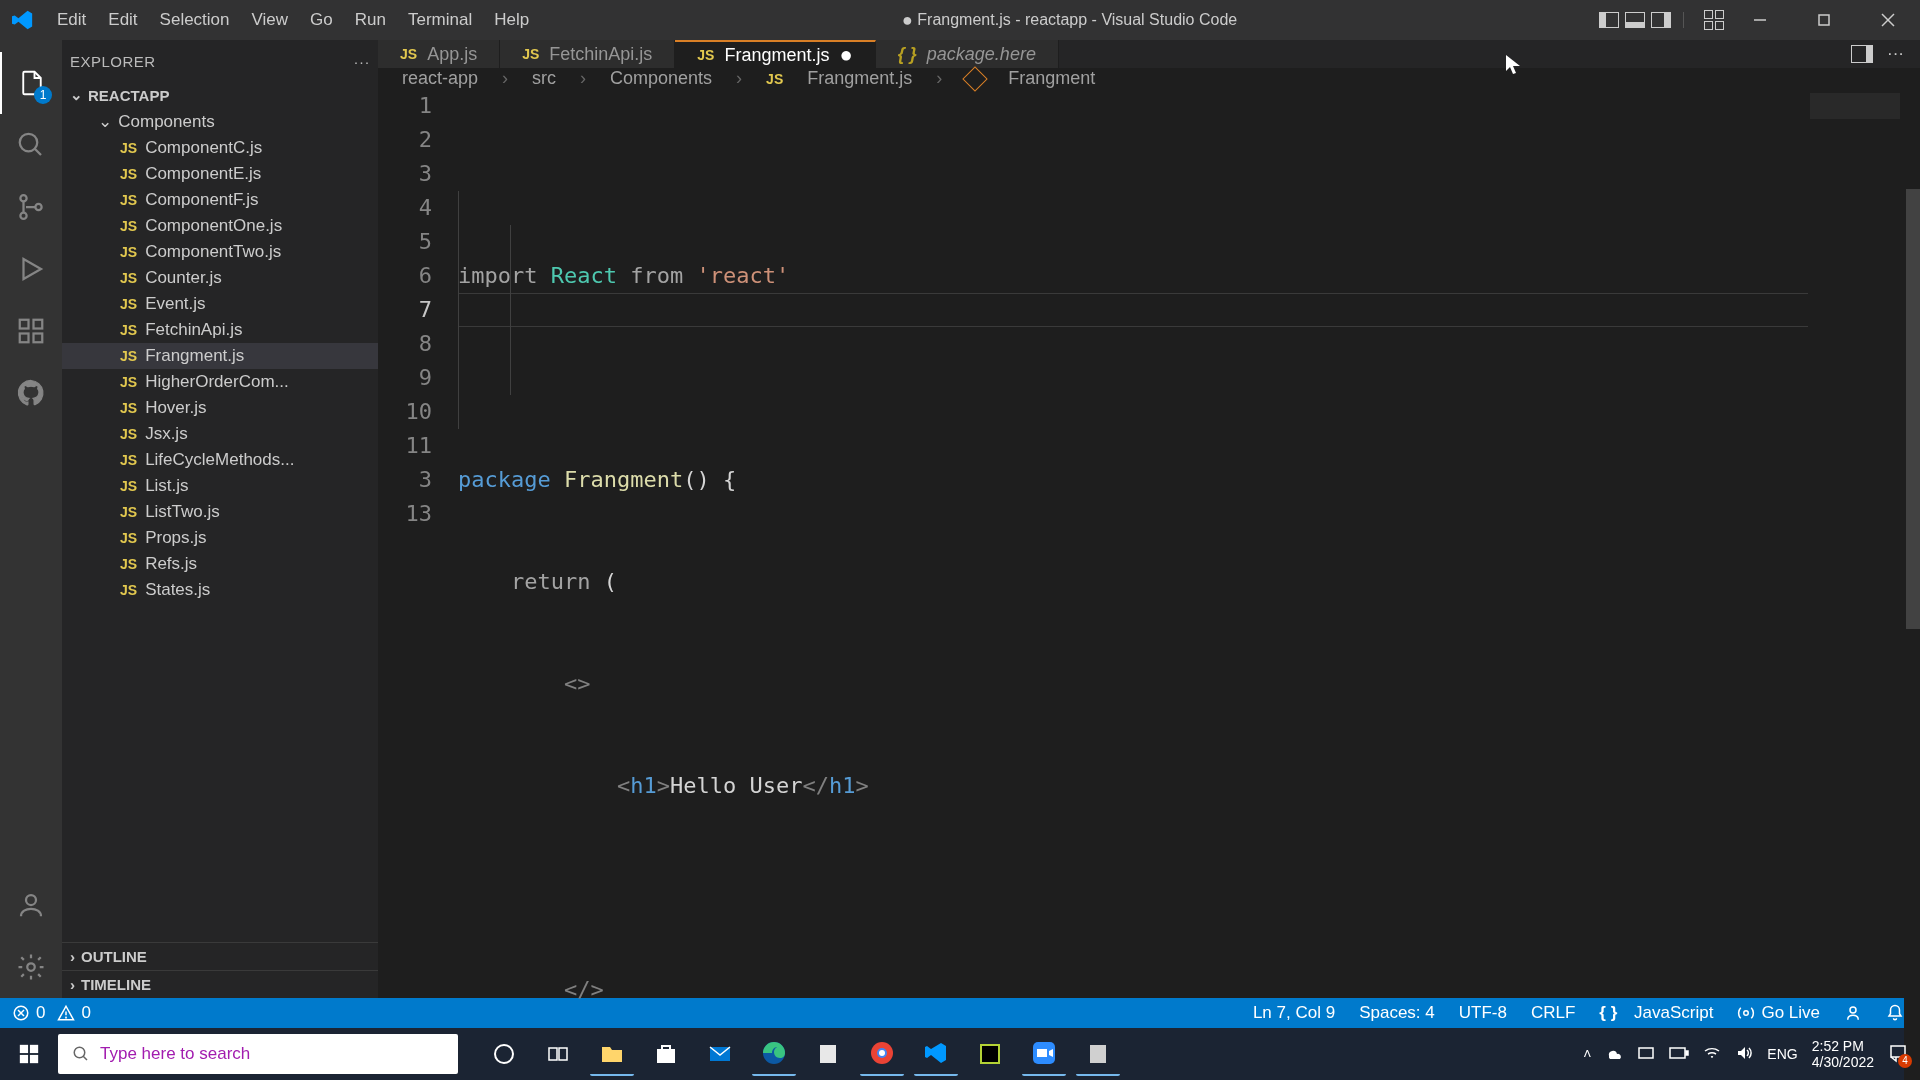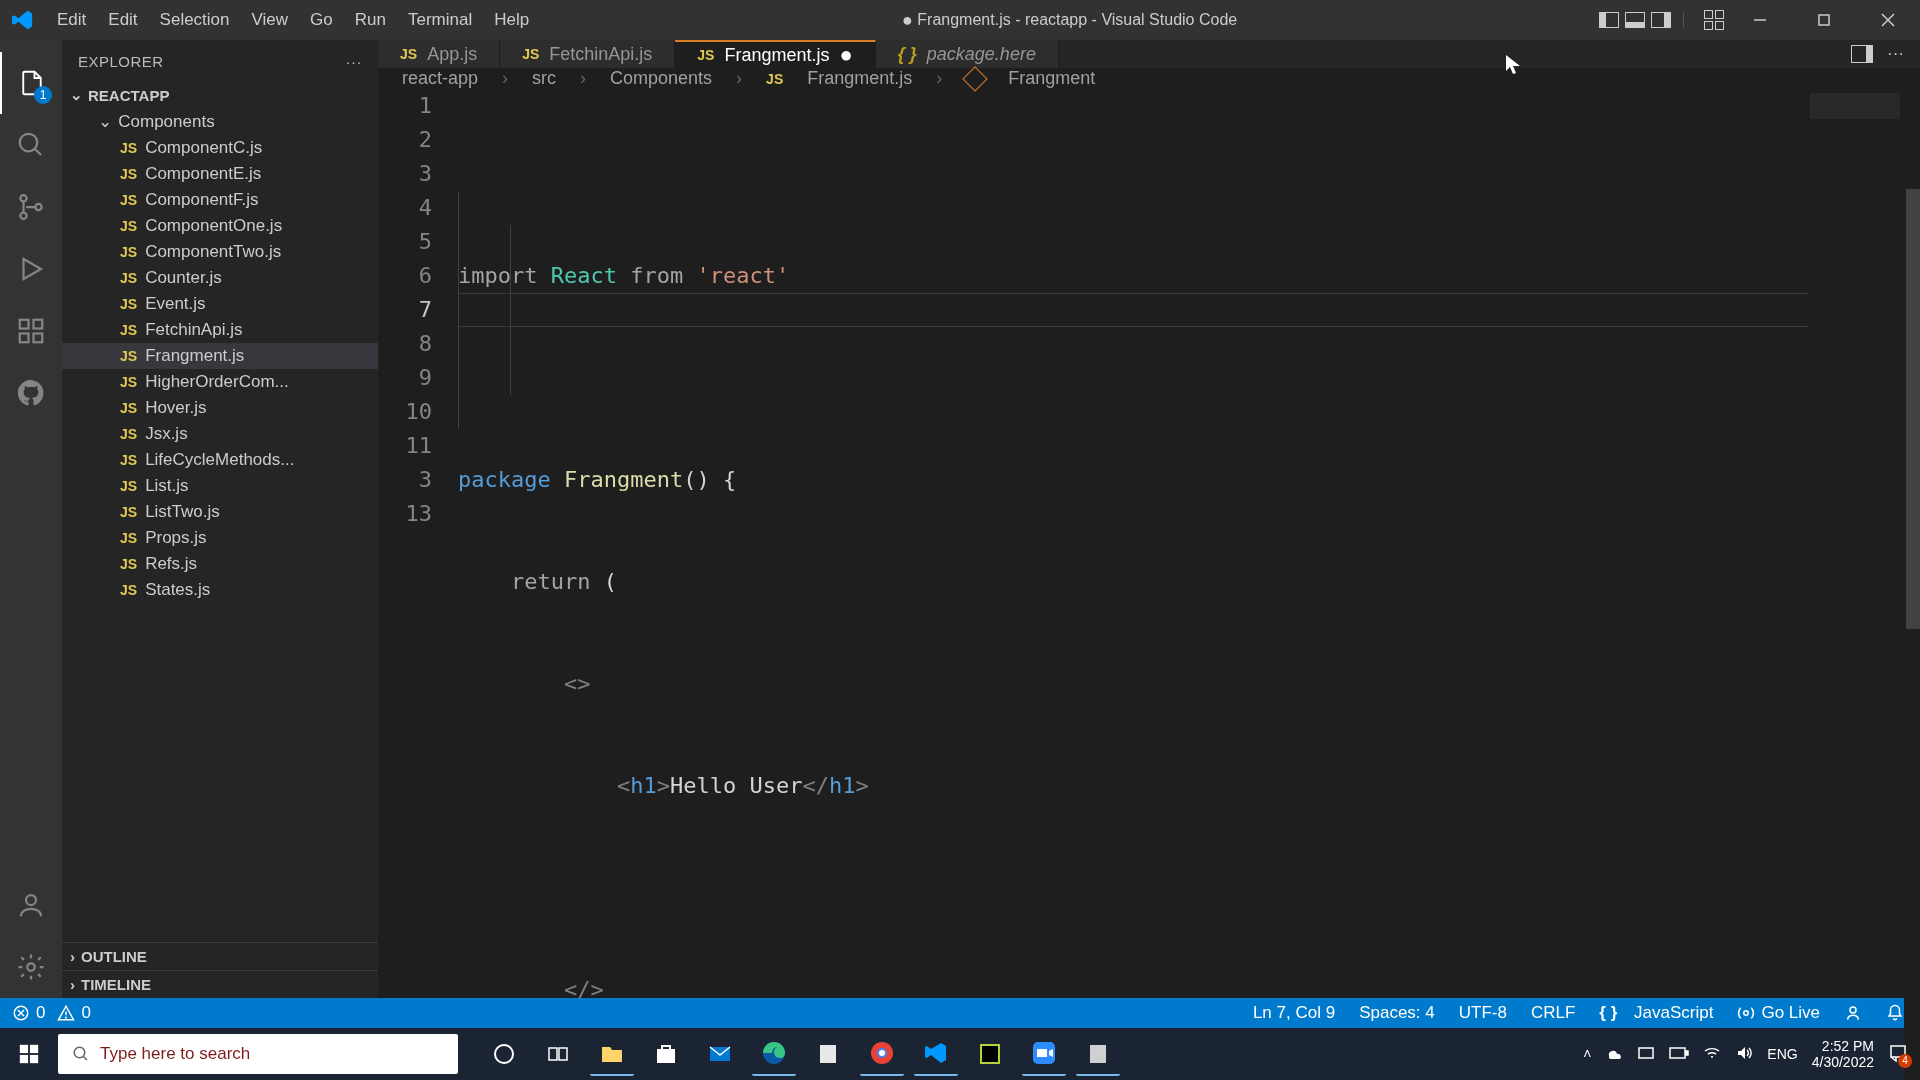--- a/index.html
+++ b/index.html
@@ -25,21 +25,21 @@
 
 .activitybar { width: 62px; background: #333333; display: flex; flex-direction: column; align-items: center; padding-top: 12px; }
 .activitybar .spacer { flex: 1; }
 .act-item { width: 62px; height: 62px; display: flex; align-items: center; justify-content: center; cursor: pointer; position: relative; }
 .act-item.active { border-left: 2px solid #fff; }
 .act-item.active svg { stroke: #fff; }
 .act-item svg { stroke: #858585; }
 .badge { position:absolute; bottom:10px; right:10px; background:#007acc; color:#fff; border-radius:50%; width:18px; height:18px; font-size:12px; display:flex; align-items:center; justify-content:center; }
 
 .sidebar { width: 316px; background: #252526; display: flex; flex-direction: column; }
-.sidebar-header { height: 42px; display: flex; align-items: center; justify-content: space-between; padding: 0 16px; font-size: 15px; letter-spacing: 0.5px; color: #bbb; }
+.sidebar-header { height: 42px; display: flex; align-items: center; justify-content: space-between; padding: 0 8px; font-size: 15px; letter-spacing: 0.5px; color: #bbb; }
 .section-title { display: flex; align-items: center; gap: 4px; padding: 4px 8px; font-weight: bold; font-size: 15px; color: #ccc; cursor: pointer; }
 .section-title .chev { width: 14px; display: inline-block; }
 .folder-row { display: flex; align-items: center; gap: 6px; padding: 3px 0 3px 36px; cursor: pointer; font-size: 17px; }
 .file-row { display: flex; align-items: center; gap: 8px; padding: 3px 0 3px 58px; cursor: pointer; font-size: 17px; }
 .file-row.active { background: #37373d; }
 .js-icon { color: #e2c84f; font-weight: bold; font-size: 14px; }
 .outline-row { display: flex; align-items: center; gap: 6px; padding: 5px 8px; font-weight: bold; font-size: 15px; color: #ccc; cursor: pointer; border-top: 1px solid #3a3a3a; }
 
 .editor-area { flex: 1; display: flex; flex-direction: column; background: #1e1e1e; position: relative; }
 .tabs-row { height: 48px; background: #252526; display: flex; align-items: stretch; }
@@ -76,26 +76,26 @@
 .scrollbar-v .thumb { position: absolute; right: 0; width: 14px; background: #424242; }
 .cursor-ptr { position: absolute; }
 
 .statusbar { height: 30px; background: #007acc; display: flex; align-items: center; color: #fff; font-size: 17px; }
 .statusbar-left { display: flex; align-items: center; gap: 12px; padding: 0 12px; }
 .statusbar-right { margin-left: auto; display: flex; align-items: center; gap: 24px; padding: 0 16px; }
 .sb-item { display: flex; align-items: center; gap: 6px; cursor: pointer; }
 
 .taskbar { height: 52px; background: #1b2433; display: flex; align-items: center; }
 .start-btn { width: 58px; height: 52px; display: flex; align-items: center; justify-content: center; cursor: pointer; }
-.search-box { width: 400px; height: 40px; background: #fff; border-radius: 2px; display: flex; align-items: center; gap: 10px; padding: 0 14px; color: #7f1d1d; margin-right: 14px; }
+.search-box { width: 400px; height: 40px; background: #fff; border-radius: 2px; display: flex; align-items: center; gap: 10px; padding: 0 14px; color: #a21caf; margin-right: 14px; }
 .task-icons { display: flex; align-items: center; gap: 10px; margin-left: 10px; }
 .task-icon { width: 44px; height: 44px; display: flex; align-items: center; justify-content: center; cursor: pointer; border-radius: 2px; }
 .task-icon.active { border-bottom: 2px solid #76b9ed; }
 .tray { margin-left: auto; display: flex; align-items: center; gap: 14px; padding: 0 12px; color: #fff; font-size: 14px; }
-.tray-clock { text-align: right; font-size: 14px; line-height: 16px; }
+.tray-clock { font-size: 14px; line-height: 16px; }
 </style>
 </head>
 <body>
 
 <div class="titlebar">
   <div class="titlebar-logo">
     <svg width="22" height="22" viewBox="0 0 24 24">
         <path fill="#0098ff" d="M17 2l5 3v14l-5 3-10-8-4 3-3-1V8l3-1 4 3 10-8z"></path>
       </svg>
   </div>

